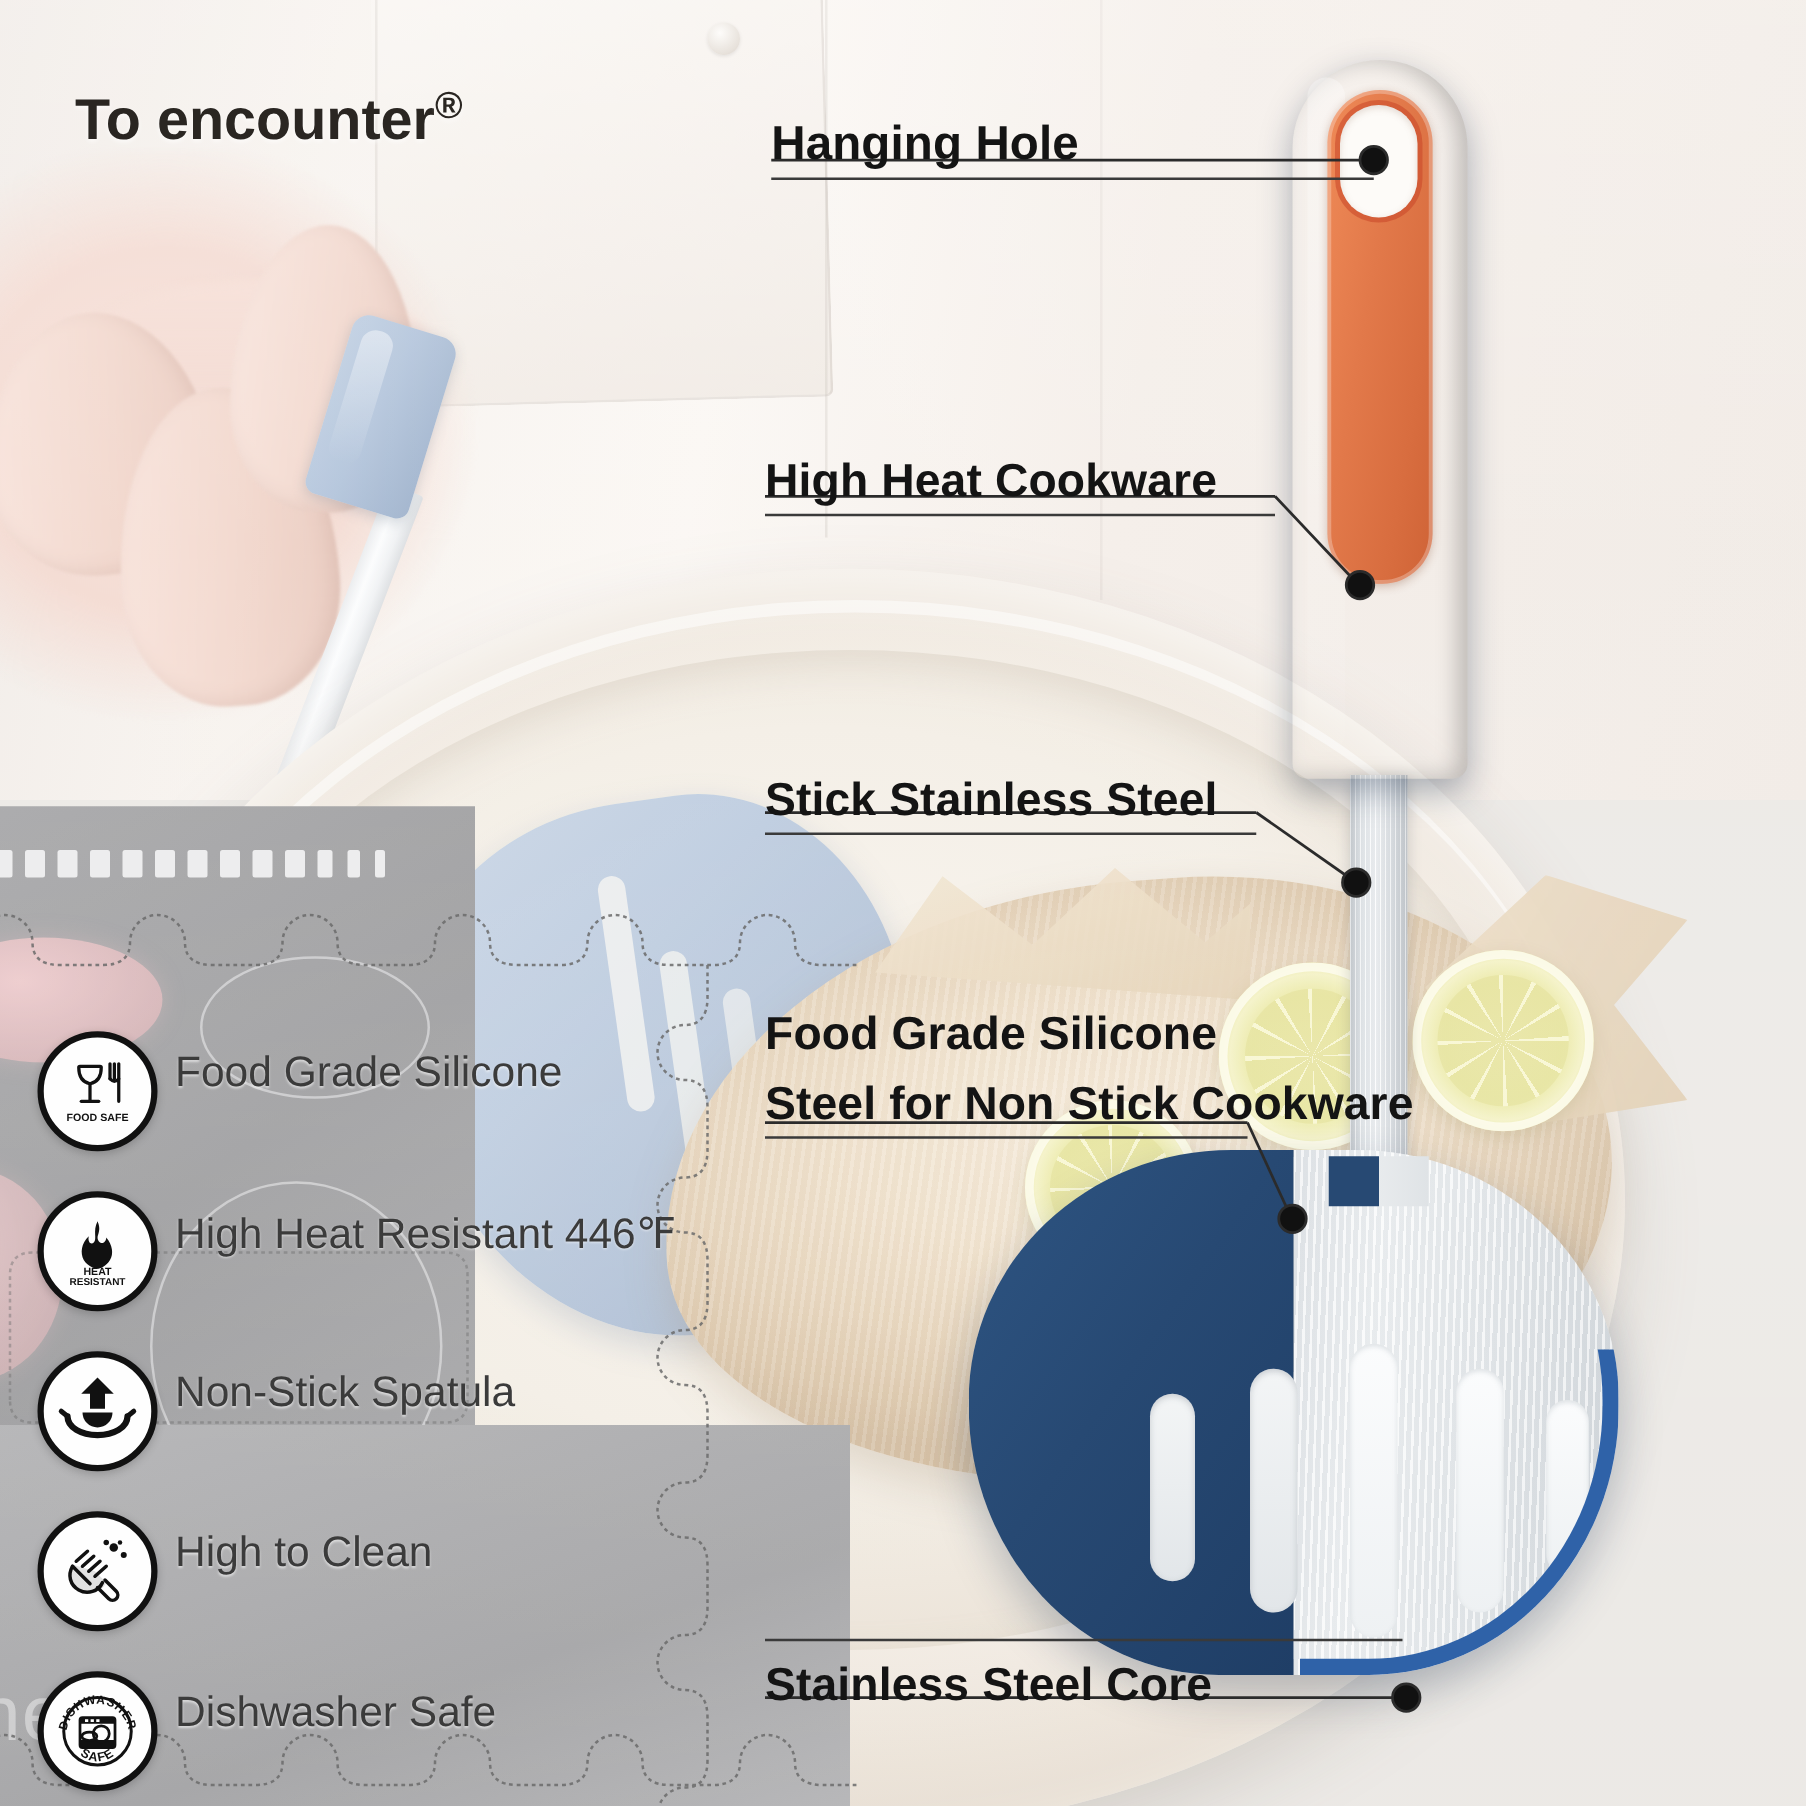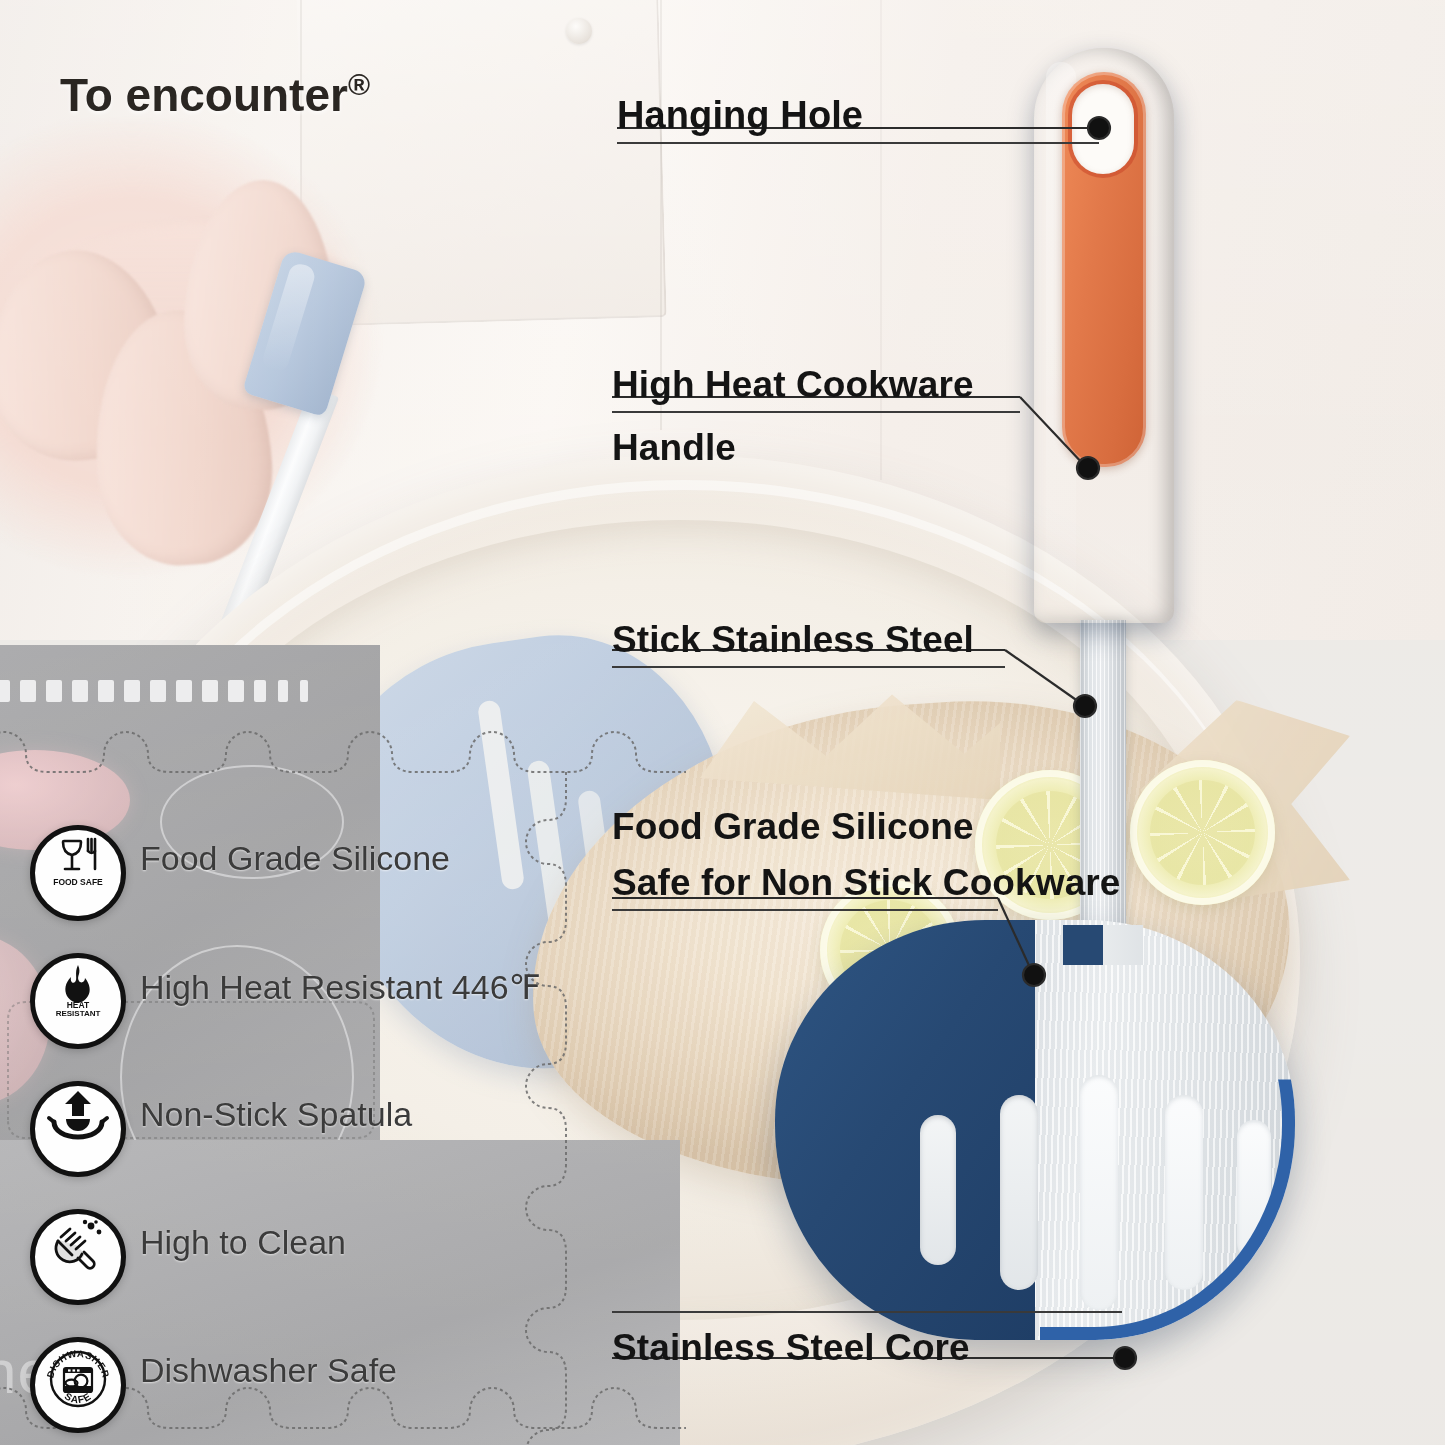--- a/index.html
+++ b/index.html
@@ -266,21 +266,21 @@
   .rule{height:2px;background:#3a3a3a;}
 
   .lead{position:absolute;pointer-events:none;}
 
   
   .features{position:absolute;left:30px;top:825px;width:520px;}
   .feature{position:relative;height:128px;}
   .badge{
     position:absolute;left:0;top:0;width:86px;height:86px;border-radius:50%;
     background:#fefefe;border:5px solid #111;
-    display:flex;align-items:flex-start;justify-content:center;
+    display:flex;align-items:center;justify-content:center;
     box-shadow:0 2px 8px rgba(0,0,0,.2);
   }
   .feature-label{
     position:absolute;left:110px;top:14px;
     font-size:34px;color:#3b3b3b;white-space:nowrap;
     font-family:"Liberation Sans","DejaVu Sans",sans-serif;
     text-shadow:0 1px 2px rgba(255,255,255,.6);
   }
 
   
@@ -467,31 +467,30 @@
   </div>
 
   <div class="callout" style="left:617px;top:78px;">
     <div class="line" style="font-size:38px;">Hanging  Hole</div>
     <div class="rule" style="width:482px;margin-top:5px;"></div>
   </div>
 
   <div class="callout" style="left:612px;top:348px;">
     <div class="line" style="font-size:37px;">High Heat Cookware</div>
     <div class="rule" style="width:408px;margin-top:5px;"></div>
-    <div class="line" style="font-size:37px;margin-top:14px;">Handle</div>
   </div>
 
   <div class="callout" style="left:612px;top:603px;">
     <div class="line" style="font-size:37px;">Stick Stainless Steel</div>
     <div class="rule" style="width:393px;margin-top:5px;"></div>
   </div>
 
   <div class="callout" style="left:612px;top:790px;">
     <div class="line" style="font-size:37px;">Food Grade Silicone</div>
-    <div class="line" style="font-size:37px;margin-top:14px;">Safe for Non Stick Cookware</div>
+    <div class="line" style="font-size:37px;margin-top:14px;">Steel for Non Stick Cookware</div>
     <div class="rule" style="width:386px;margin-top:5px;"></div>
   </div>
 
   <div class="callout" style="left:612px;top:1306px;">
     <div class="rule" style="width:510px;margin-top:5px;"></div>
     <div class="line" style="font-size:37px;margin-top:14px;">Stainless Steel Core</div>
   </div>
 
   <div class="features">
 

